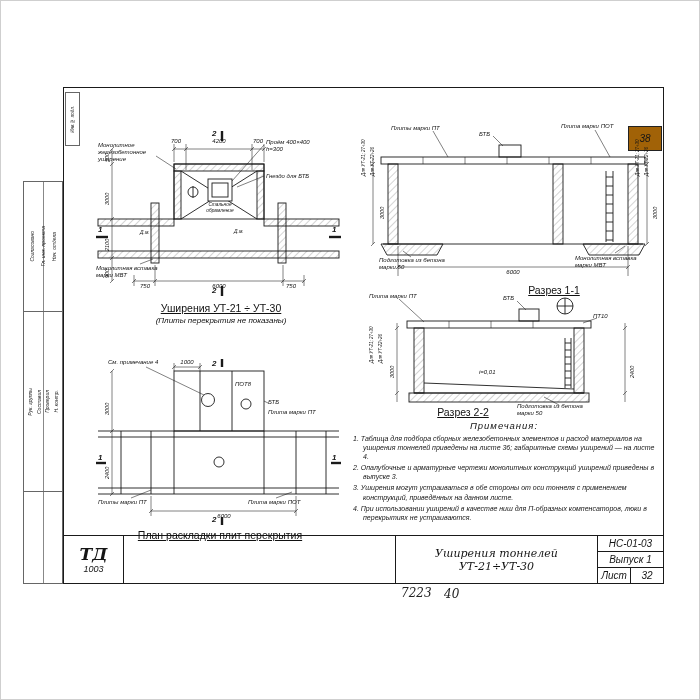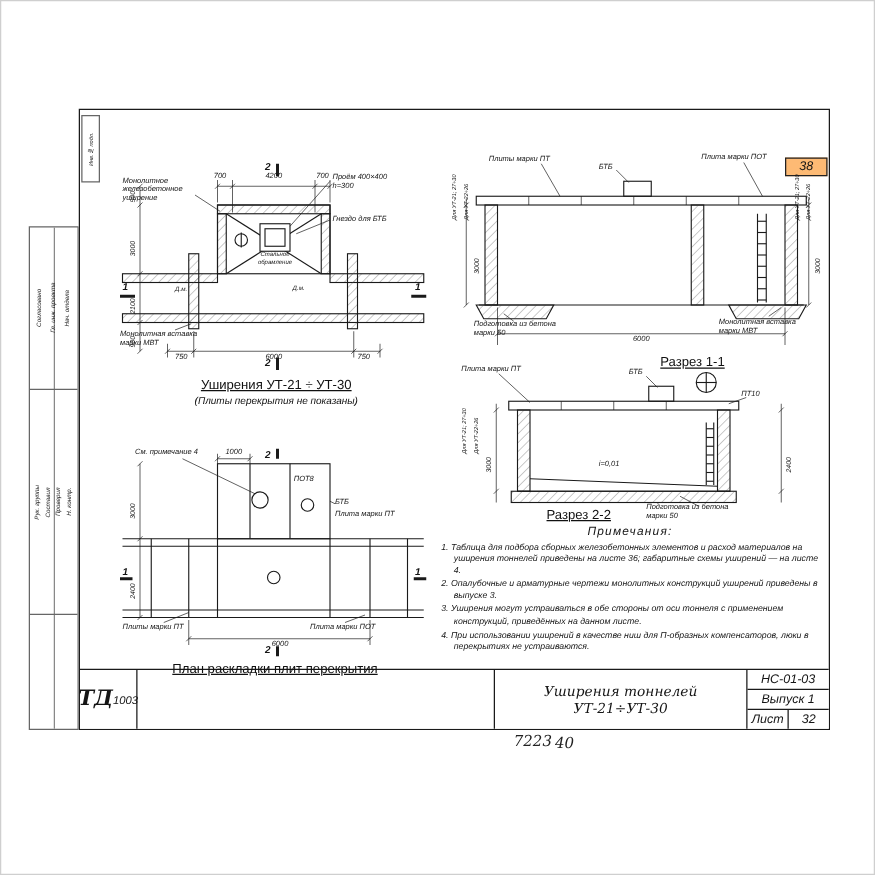--- a/index.html
+++ b/index.html
@@ -13,38 +13,38 @@
   .c{text-align:center}
   .dim{position:absolute;font-size:6px;font-style:italic;white-space:nowrap;color:#151515}
   .rot{position:absolute;font-size:5.5px;font-style:italic;white-space:nowrap;transform:rotate(-90deg);transform-origin:0 0;color:#151515}
   .mk{position:absolute;font-size:8px;font-style:italic;font-weight:700}
   .figtitle{position:absolute;font-size:10.5px;text-align:center;text-decoration:underline;color:#111}
   .figsub{position:absolute;font-size:8px;font-style:italic;text-align:center;color:#111}
   .notes{position:absolute;left:352px;top:419px;width:302px}
   .notes-title{font-size:9.5px;font-style:italic;text-align:center;font-weight:400;letter-spacing:1px;margin-bottom:3px}
   .note-item{font-size:7px;font-style:italic;line-height:1.3;margin-bottom:2px;padding-left:10px;text-indent:-10px}
   .tb{position:absolute;left:0;right:0;bottom:0;height:48px;border-top:1.6px solid #1a1a1a;display:flex;background:#fff}
-  .tb-logo{width:46px;border-right:1.2px solid #1a1a1a;display:flex;flex-direction:row;align-items:center;justify-content:center}
+  .tb-logo{width:60px;border-right:1.2px solid #1a1a1a;display:flex;flex-direction:column;align-items:center;justify-content:center}
   .tb-logo .td{font-family:"DejaVu Serif",serif;font-weight:700;font-style:italic;font-size:17px;line-height:1}
   .tb-logo .num{font-size:9px;font-style:italic;margin-top:1px}
   .tb-mid{flex:1}
   .tb-title{width:202px;border-left:1.2px solid #1a1a1a;display:flex;align-items:center;justify-content:center;
     font-family:"DejaVu Serif",serif;font-style:italic;font-size:11px;text-align:center;padding:0 20px}
   .tb-grid{width:66px;border-left:1.2px solid #1a1a1a;display:flex;flex-direction:column}
   .tb-row{flex:1;border-bottom:1px solid #1a1a1a;display:flex;align-items:center;justify-content:center;font-style:italic;font-size:10px}
   .tb-row:last-child{border-bottom:none}
   .tb-sheetrow{display:flex;padding:0}
   .tb-sheetrow .cell{flex:1;height:100%;display:flex;align-items:center;justify-content:center}
   .tb-sheetrow .cell:first-child{border-right:1px solid #1a1a1a}
   .stamp{position:absolute;left:22px;top:180px;width:40px;height:403px;border:1px solid #666;background:#fff}
   .stamp-mid{position:absolute;left:19px;top:0;bottom:0;border-left:1px solid #888}
   .stamp-cell{border-bottom:1px solid #666;display:flex;justify-content:space-evenly;align-items:center;position:relative}
   .vtext{writing-mode:vertical-rl;transform:rotate(180deg);font-size:5px;font-style:italic;white-space:nowrap;color:#222}
   .invbox{position:absolute;left:64px;top:91px;width:15px;height:54px;border:1px solid #666;display:flex;align-items:center;justify-content:center;overflow:hidden;background:#fff}
-  .corner{position:absolute;left:627px;top:125px;width:34px;height:15px;border:1.3px solid #222;display:flex;align-items:center;justify-content:center;font-size:10px;font-style:italic;background:#fdba74}
+  .corner{position:absolute;left:627px;top:125px;width:34px;height:25px;border:1.3px solid #222;display:flex;align-items:center;justify-content:center;font-size:10px;font-style:italic;background:#a16207}
   .hand{position:absolute;font-family:"DejaVu Serif",serif;font-style:italic;font-size:12px;color:#222}
 </style>
 </head>
 <body>
 
 <div class="canvas">
 
   <div class="sheet">
     <div class="tb">
       <div class="tb-logo">
@@ -365,16 +365,16 @@
   <div class="figtitle" style="left:100px;top:528px;width:238px">План раскладки плит перекрытия</div>
 
   <div class="notes">
     <div class="notes-title">Примечания:</div>
     <div class="note-item">1. Таблица для подбора сборных железобетонных элементов и расход материалов на уширения тоннелей приведены на листе 36; габаритные схемы уширений — на листе 4.</div>
     <div class="note-item">2. Опалубочные и арматурные чертежи монолитных конструкций уширений приведены в выпуске 3.</div>
     <div class="note-item">3. Уширения могут устраиваться в обе стороны от оси тоннеля с применением конструкций, приведённых на данном листе.</div>
     <div class="note-item">4. При использовании уширений в качестве ниш для П-образных компенсаторов, люки в перекрытиях не устраиваются.</div>
   </div>
 
-  <span class="hand" style="left:410px;top:585px">7223</span>
+  <span class="hand" style="left:400px;top:585px">7223</span>
   <span class="hand" style="left:443px;top:586px">40</span>
 
 </div>
 
 </body></html>

